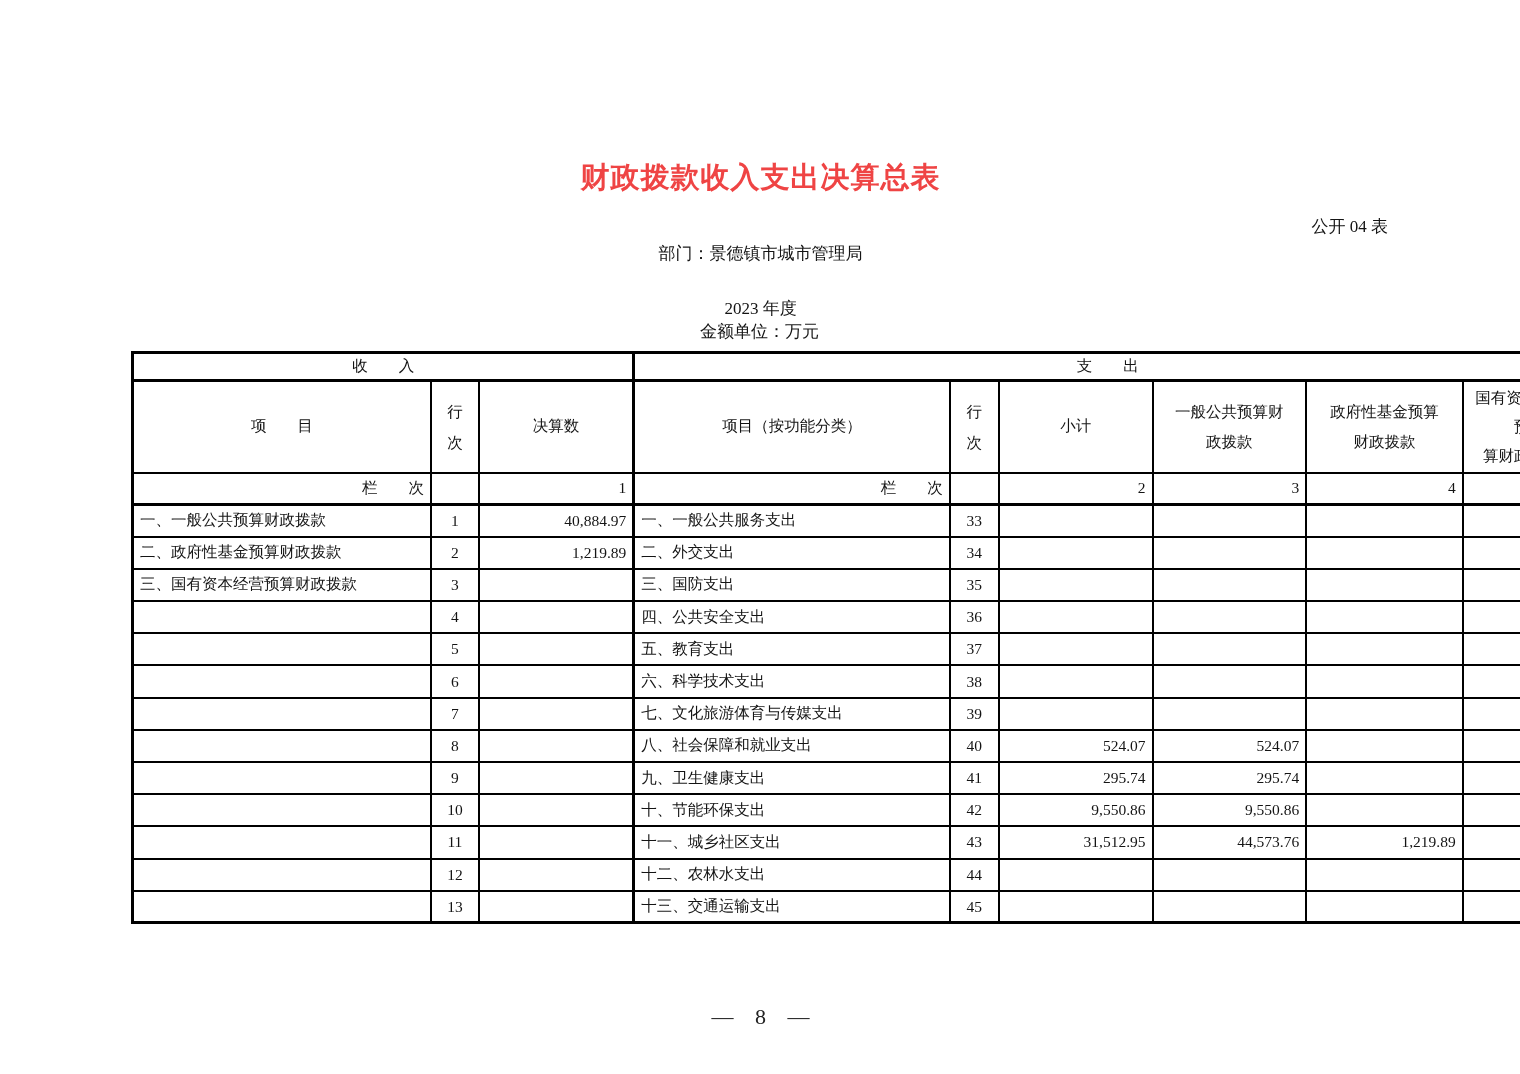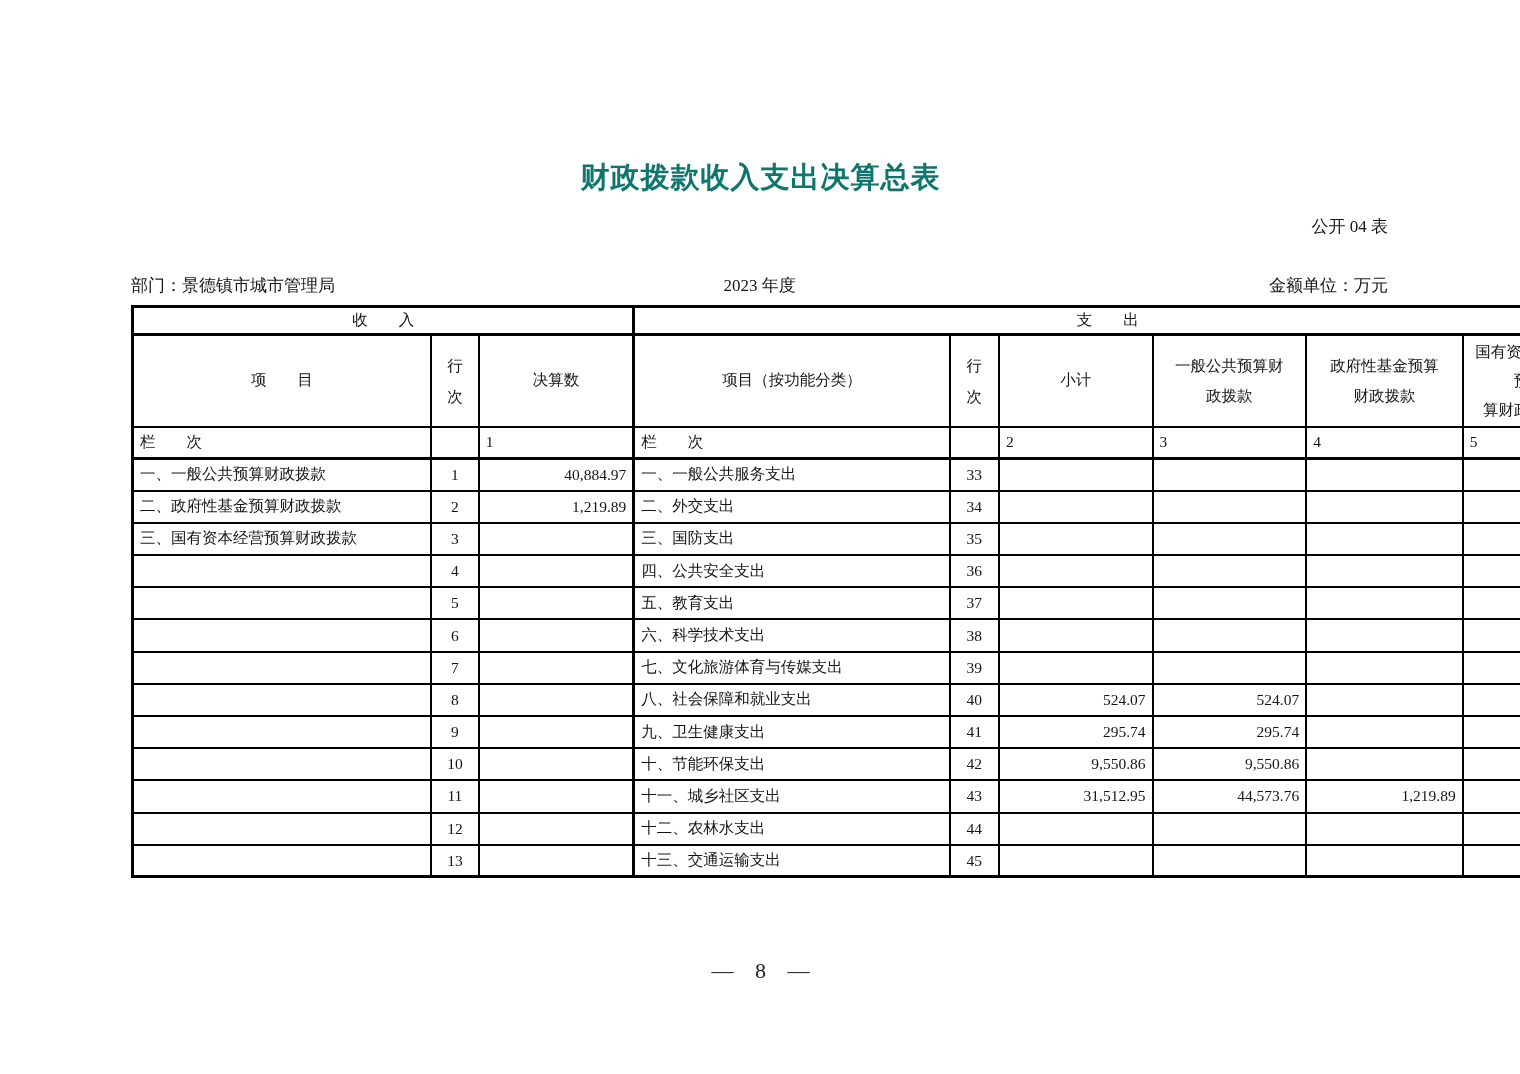--- a/index.html
+++ b/index.html
@@ -16,33 +16,34 @@
     margin-left: 131px;
     padding-top: 158px;
   }
   .title {
     margin: 0;
     text-align: center;
     font-family: "Liberation Sans", "DejaVu Sans", sans-serif;
     font-weight: bold;
     font-size: 29px;
     letter-spacing: 1px;
-    color: #0f766e;
+    color: #ef4444;
   }
   .doc-label {
     margin-top: 17px;
     text-align: right;
     font-size: 17px;
     padding-right: 2px;
   }
   .meta-row {
     display: flex;
-    align-items: flex-end;
+    align-items: center;
     margin-top: 4px;
     font-size: 17px;
+    flex-direction: column;
   }
   .meta-row .left  { flex: 1; text-align: left; }
   .meta-row .mid   { flex: 1; text-align: center; margin-top: 32px; }
   .meta-row .right { flex: 1; text-align: right; padding-right: 2px; }
 
   table.budget {
     margin-top: 8px;
     width: 1452px;
     border-collapse: collapse;
     table-layout: fixed;
@@ -57,21 +58,21 @@
     box-sizing: border-box;
   }
   
   table.budget td:nth-child(4),
   tr.r-heads th:nth-child(4),
   tr.r-index th:nth-child(4),
   tr.r-section th:nth-child(2) { border-left-width: 3px; }
 
   tr.r-section th { height: 28px; text-align: center; border-bottom-width: 3px; }
   tr.r-heads th   { height: 92px; text-align: center; }
-  tr.r-index th   { height: 32px; text-align: left; border-bottom-width: 3px; }
+  tr.r-index th   { height: 32px; text-align: right; border-bottom-width: 3px; }
   tr.data-row td  { height: 32.2px; }
 
   th.wrap { white-space: pre-line; line-height: 1.9; }
   th.vert { white-space: pre-line; line-height: 2.0; padding: 0 2px; }
 
   td.a-l { text-align: left;  padding-left: 9px; }
   td.a-c { text-align: center; }
   td.a-r { text-align: right; padding-right: 10px; }
 
   .footer {

